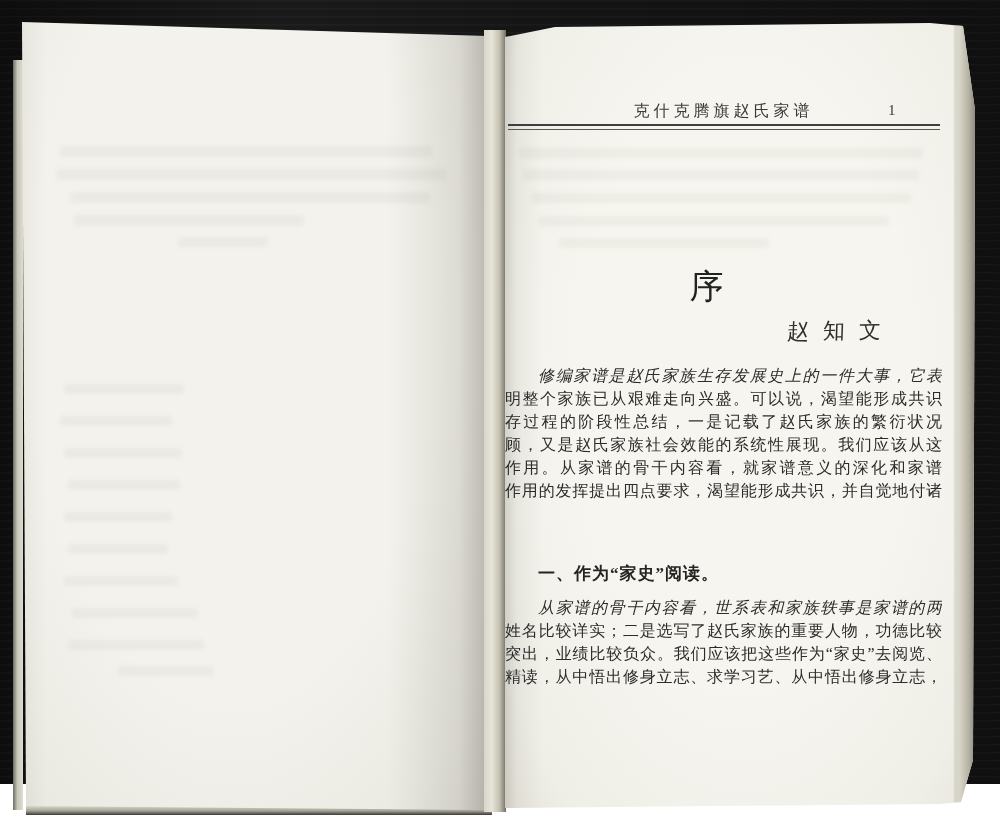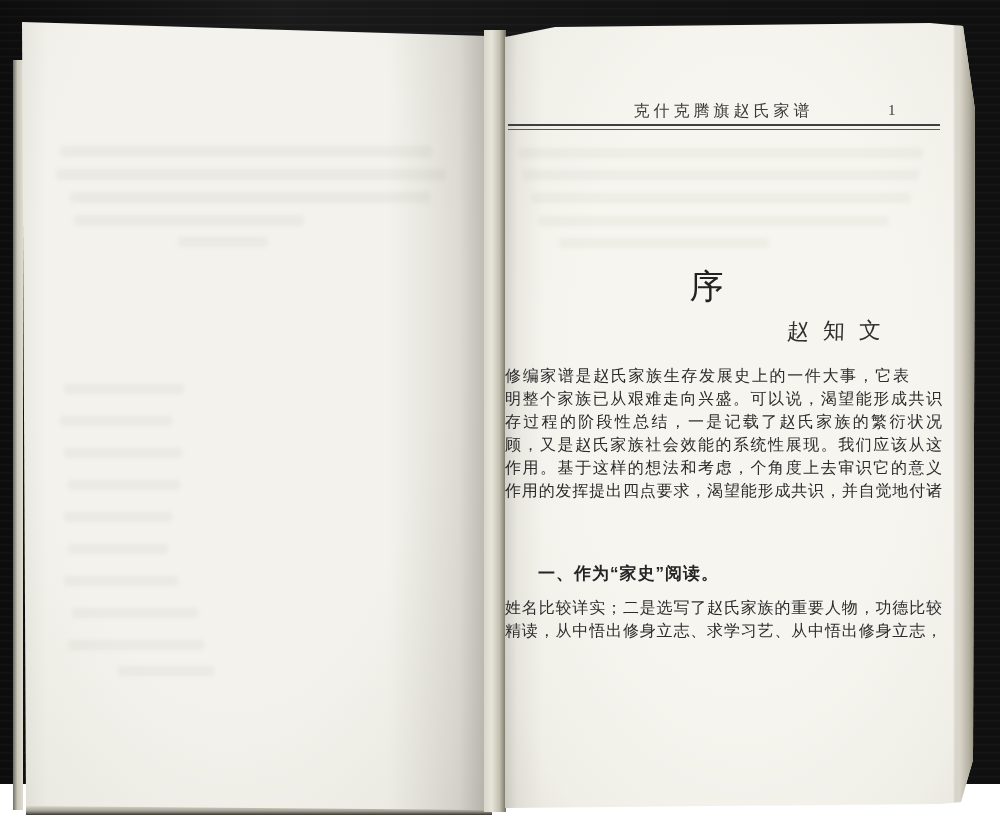--- a/index.html
+++ b/index.html
@@ -45,25 +45,25 @@
 
   .preface-title{position:absolute;left:0;top:244px;width:437px;text-align:center;
     font-size:34px;letter-spacing:2px;color:#222;transform:translateX(-16px);}
   .preface-author{position:absolute;left:282px;top:296px;font-size:22px;letter-spacing:14px;
     color:#30302e;transform:rotate(-1deg) skewX(-3deg);white-space:nowrap;}
 
   .para{position:absolute;left:0;width:437px;font-size:16px;line-height:23px;color:#2c2c2c;}
   .para .ln{height:23px;overflow:hidden;text-align:justify;text-align-last:justify;
     text-justify:inter-character;white-space:nowrap;}
   .para .ln.short{text-align-last:left;}
-  .para .ln.indent{width:404px;}
+  .para .ln.indent{padding-left:33px;width:404px;font-style:italic;}
   .p1{top:344px;}
   .p2{top:576px;}
   .sec-heading{position:absolute;left:33px;top:542px;width:404px;font-size:17px;line-height:23px;
-    font-weight:bold;color:#242424;font-family:Liberation Sans, sans-serif;letter-spacing:1px;}
+    font-weight:bold;color:#242424;font-family:Liberation Serif, serif;letter-spacing:1px;}
 
   
   .smudge{position:absolute;background:rgba(105,103,92,0.10);filter:blur(2.5px);
     border-radius:3px;pointer-events:none;}
   .smudge.faint{background:rgba(105,103,92,0.06);}
 </style>
 </head>
 <body>
 
 <div class="scene">
@@ -105,27 +105,29 @@
       <div class="header-rule"></div>
 
       <div class="preface-title">序</div>
       <div class="preface-author">赵知文</div>
 
       <div class="para p1">
         <div class="ln indent">修编家谱是赵氏家族生存发展史上的一件大事，它表</div>
         <div class="ln">明整个家族已从艰难走向兴盛。可以说，渴望能形成共识</div>
         <div class="ln">存过程的阶段性总结，一是记载了赵氏家族的繁衍状况</div>
         <div class="ln">顾，又是赵氏家族社会效能的系统性展现。我们应该从这</div>
-        <div class="ln">作用。基于这样的想法和考虑，个角度上去审识它的意义</div>
+        <div class="ln">作用。从家谱的骨干内容看，就家谱意义的深化和家谱</div>
         <div class="ln">作用的发挥提出四点要求，渴望能形成共识，并自觉地付诸</div>
       </div>
 
       <div class="sec-heading">一、作为“家史”阅读。</div>
 
       <div class="para p2">
+        <div class="ln indent">从家谱的骨干内容看，世系表和家族轶事是家谱的两</div>
         <div class="ln">姓名比较详实；二是选写了赵氏家族的重要人物，功德比较</div>
+        <div class="ln">突出，业绩比较负众。我们应该把这些作为“家史”去阅览、</div>
         <div class="ln">精读，从中悟出修身立志、求学习艺、从中悟出修身立志，</div>
       </div>
 
     </div>
   </div>
 
 </div>
 
 </body></html>

